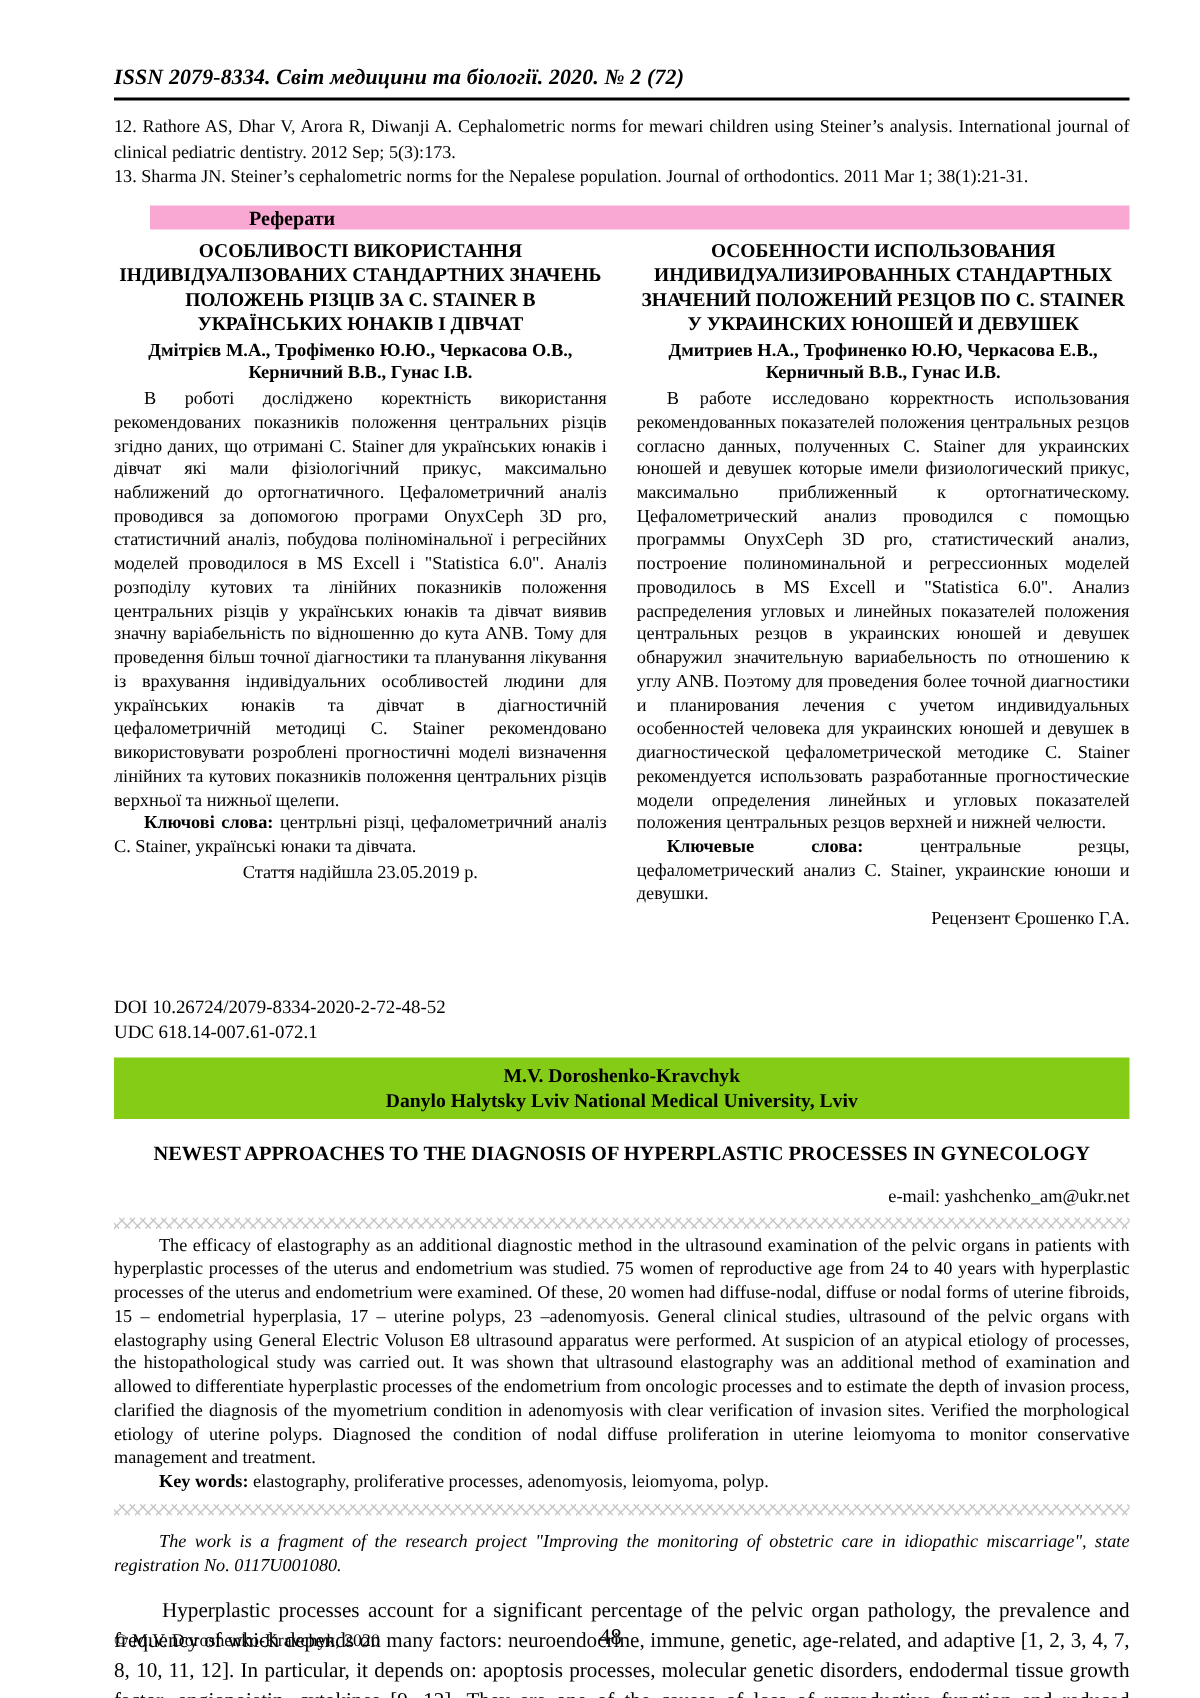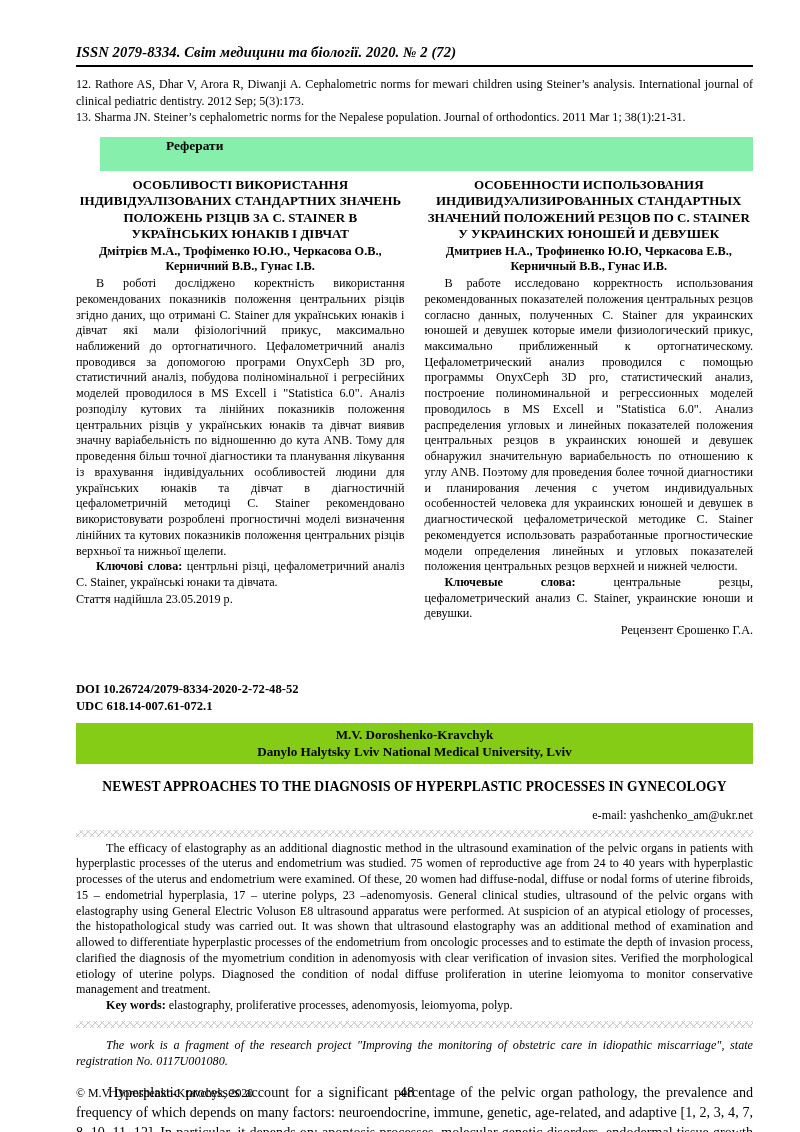--- a/index.html
+++ b/index.html
@@ -39,22 +39,22 @@
   
   .refs {
     font-size: 12.1px;
     line-height: 1.38;
     text-align: justify;
   }
   .refs div { margin: 0; }
 
   
   .grey-band {
-    background: #86efac;
-    height: 34px;
+    background: #f9a8d4;
+    height: 16px;
     margin-top: 11px;
     margin-left: 24px;
     margin-right: 0px;
     position: relative;
   }
   .grey-band .band-label {
     position: absolute;
     left: 66px;
     top: 1px;
     font-weight: bold;
@@ -99,27 +99,27 @@
     line-height: 1.29;
     text-indent: 20px;
     margin-top: 0px;
   }
   .abs-keywords b { font-weight: bold; }
   .abs-foot {
     font-size: 12.2px;
     line-height: 1.3;
     margin-top: 1px;
   }
-  .abs-foot.left  { }
+  .abs-foot.left  { text-align: center; }
   .abs-foot.right { text-align: right; }
 
   
   .doi-block {
     margin-top: 42px;
-    font-weight: bold;
+    font-weight: normal;
     font-size: 12.6px;
     line-height: 1.32;
   }
   .author-band {
     background: #84cc16;
     margin-top: 9px;
     padding: 3px 0 4px 0;
     text-align: center;
   }
   .author-band .a-name {

